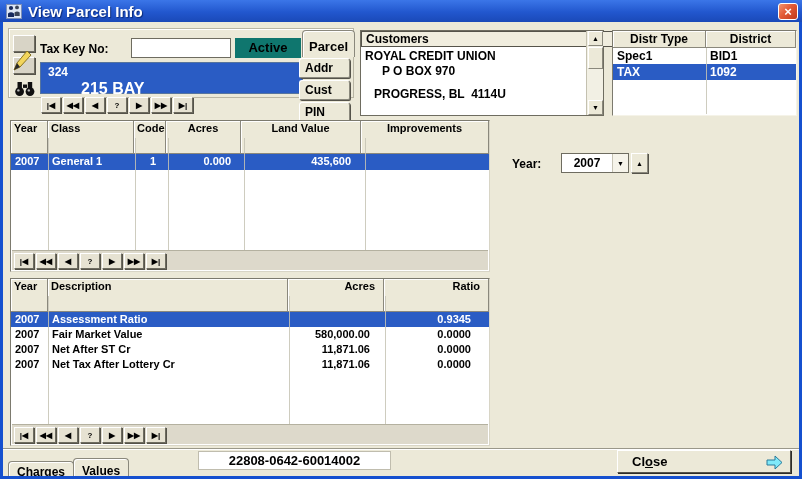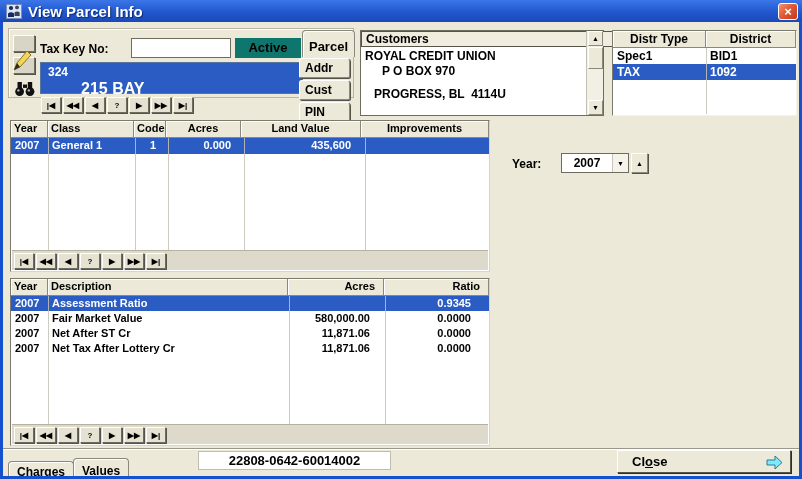--- a/index.html
+++ b/index.html
@@ -70,21 +70,21 @@
   .sb-up { top:0; height:15px; font-size:7px; line-height:13px; }
   .sb-down { bottom:0; height:15px; font-size:7px; line-height:13px; }
   .sb-thumb { top:16px; height:22px; }
 
   
   .mini-grid { position:absolute; left:609px; top:8px; width:185px; height:86px;
     background:#fff; border:1px solid; border-color:#7C7A6E #F5F3E8 #F5F3E8 #7C7A6E; }
 
   
   .grid { position:absolute; background:#fff; border:1px solid; border-color:#7C7A6E #D8D5C6 #D8D5C6 #7C7A6E; }
-  .grid-head { display:flex; height:17px; }
+  .grid-head { display:flex; height:33px; }
   .hcell { background:#ECE9D8; border-right:1px solid #8A887C; border-bottom:1px solid #8A887C;
     box-shadow: inset 1px 1px 0 #FFF; font-size:11px; font-weight:bold; padding:1px 3px; overflow:hidden; white-space:nowrap; }
   .grid-row { display:flex; height:16px; cursor:pointer; }
   .grid-row.selected { background:var(--hl,#2A5CC4); color:#fff; }
   .cell { font-size:11px; font-weight:bold; padding:1px 4px; overflow:hidden; white-space:pre; }
   .vl { position:absolute; top:17px; bottom:21px; width:1px; background:#C6C3B4; opacity:.85; }
   .grid-footer { position:absolute; left:1px; right:1px; bottom:1px; height:20px;
     background:#DDD9CB; border-top:1px solid #B4B1A0; }
   .grid-footer .nav-row { left:2px; top:2px; }
 

